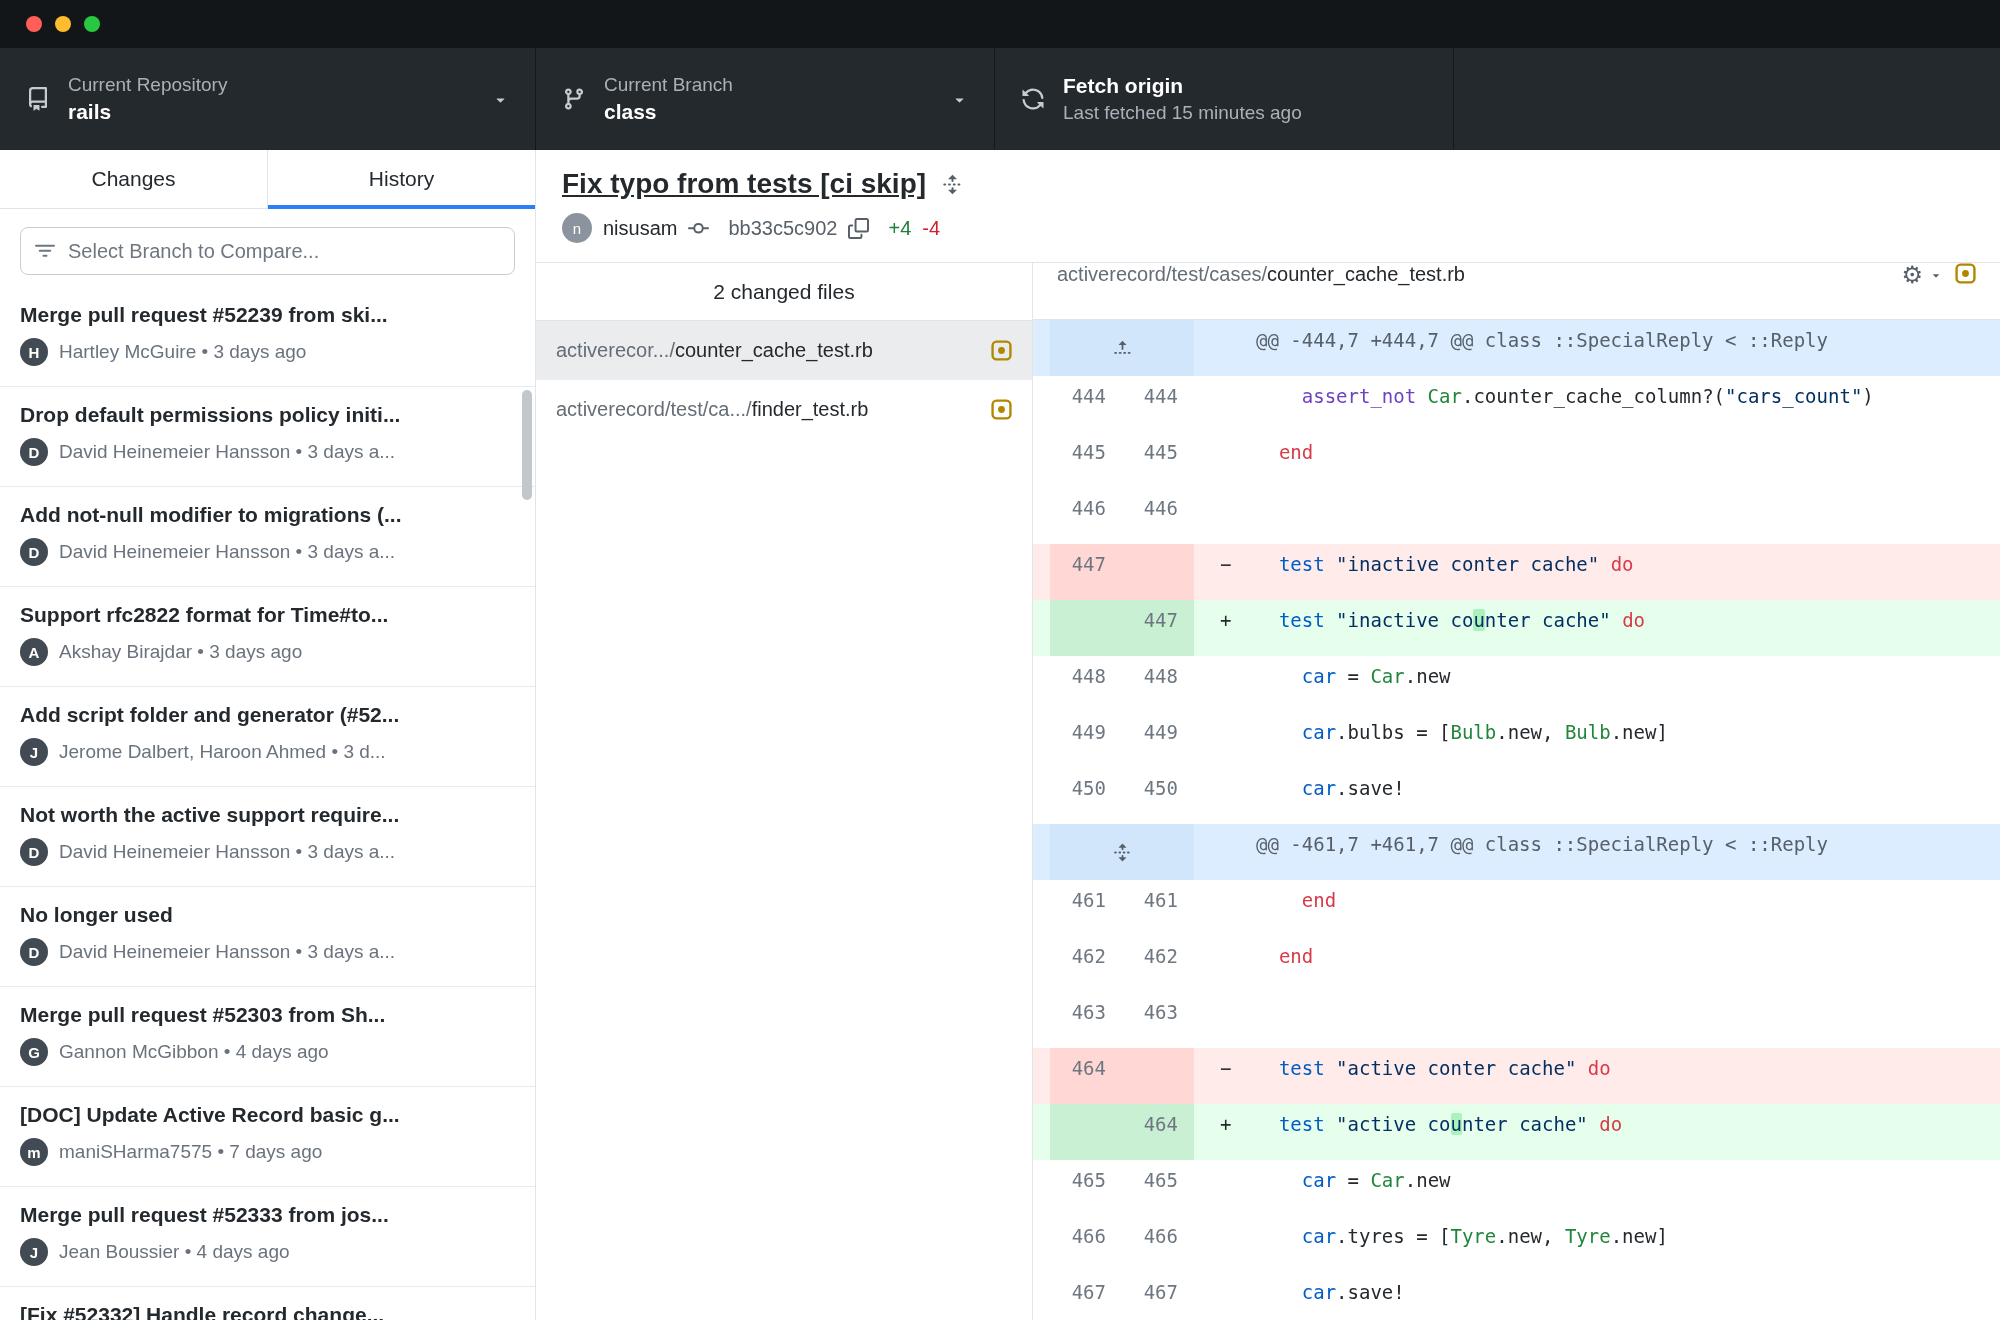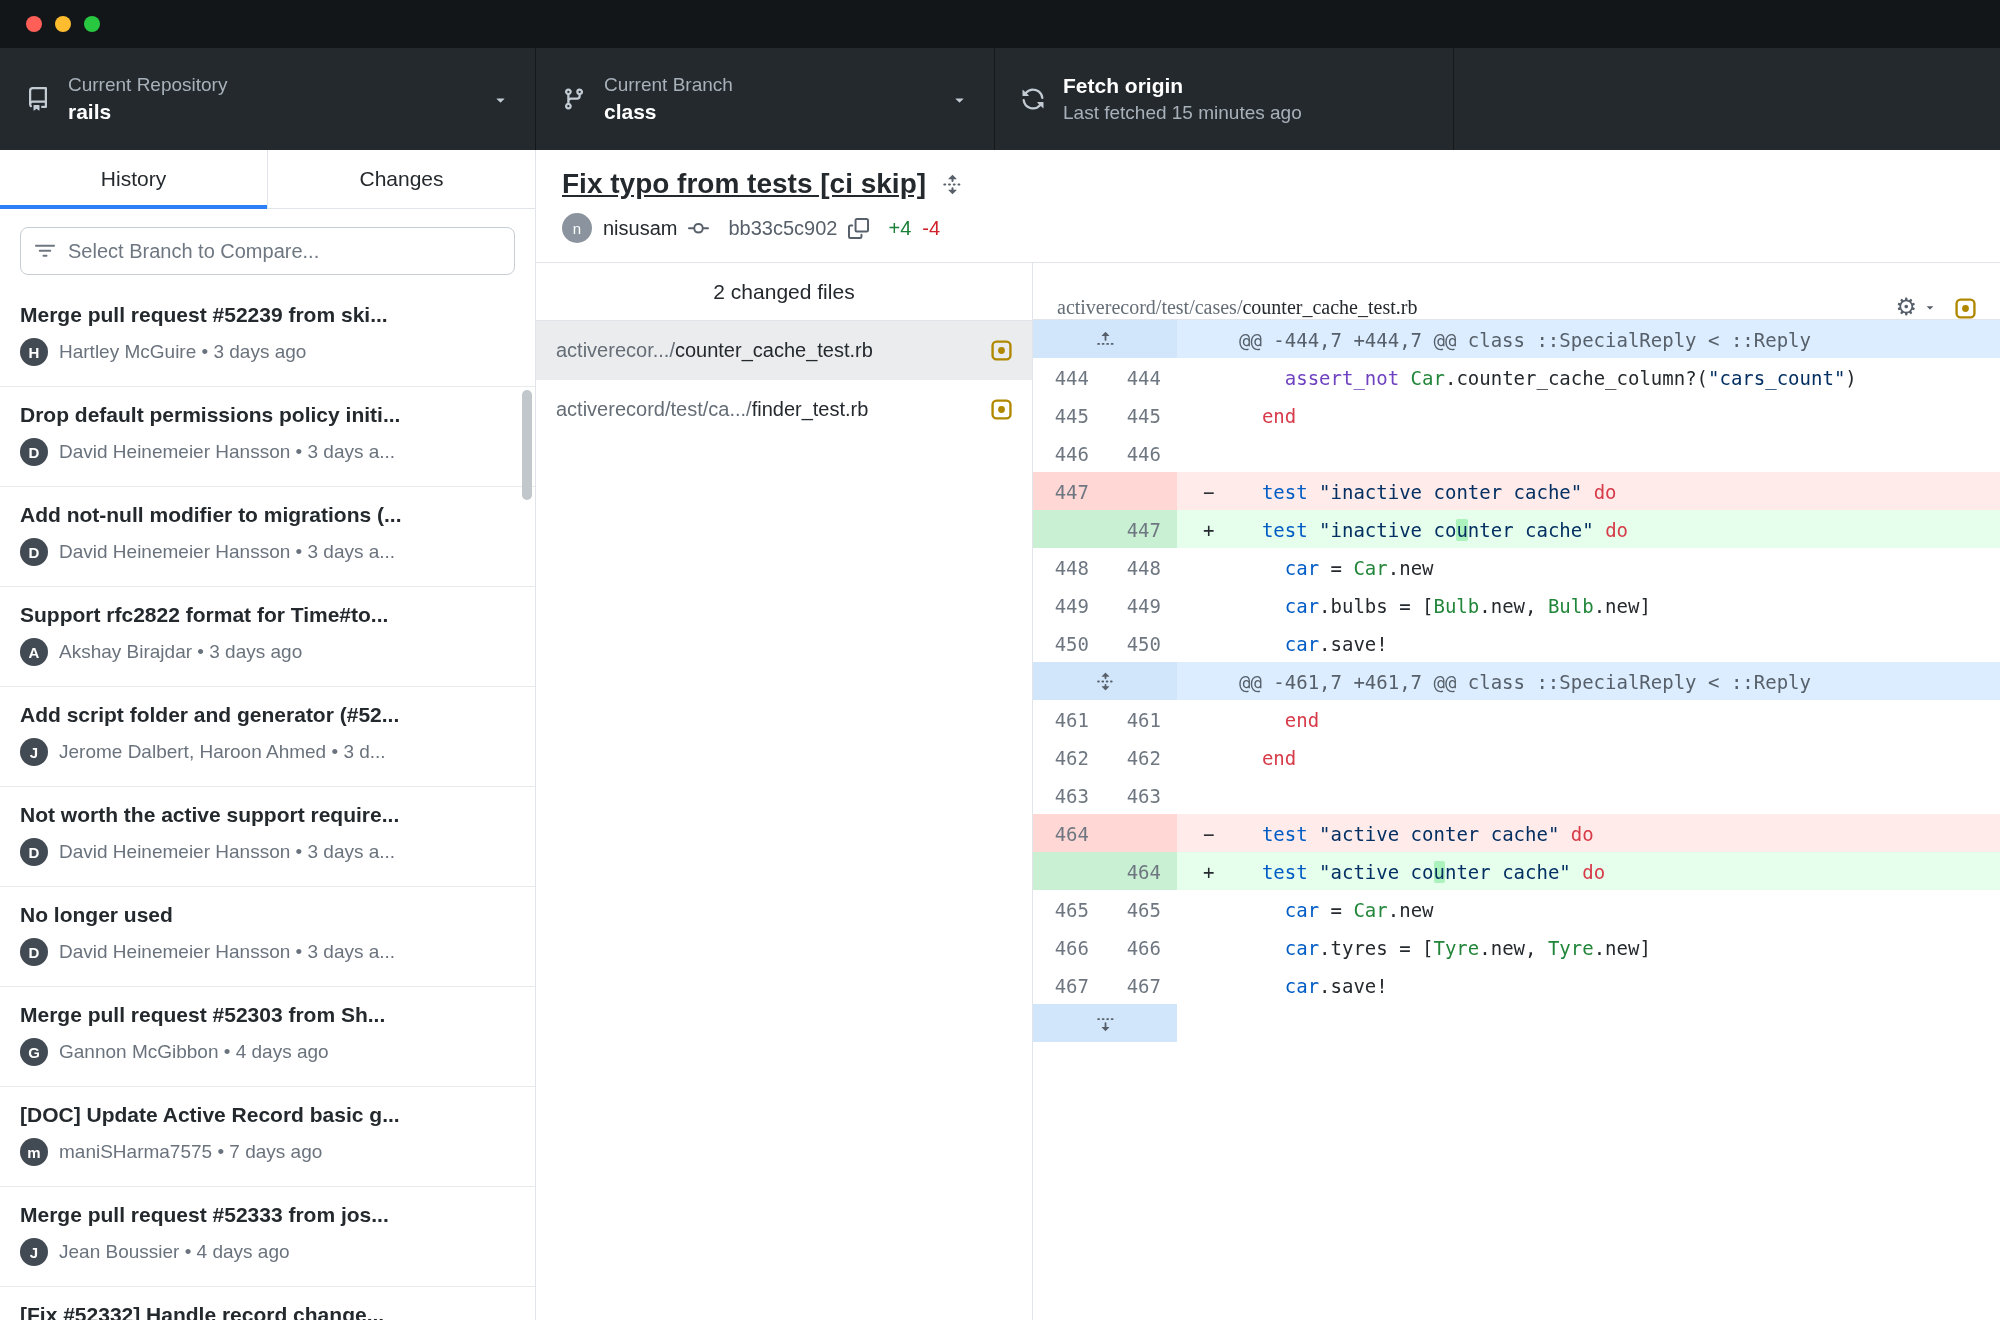--- a/index.html
+++ b/index.html
@@ -84,28 +84,28 @@
   .file-row{height:59px;display:flex;align-items:center;padding:0 20px;gap:12px;font-size:20px;box-sizing:border-box;}
   .file-row.selected{background:#eaecee;}
   .file-path{flex:1;white-space:nowrap;overflow:hidden;}
   .file-dir{color:#656d76;}
   .file-name{color:#24292e;}
   .status-modified{display:flex;}
   .status-modified svg{width:21px;height:21px;}
 
   .diff{flex:1;display:flex;flex-direction:column;min-width:0;}
   .diff-header{height:57px;flex:0 0 auto;border-bottom:1px solid #e1e4e8;display:flex;
-               align-items:flex-end;padding:0 24px;font-size:20px;gap:18px;box-sizing:border-box;font-family:Liberation Serif, serif;}
+               align-items:flex-start;padding:0 24px;font-size:20px;gap:12px;box-sizing:border-box;}
   .diff-path{flex:1;white-space:nowrap;overflow:hidden;}
   .gear-btn{display:flex;align-items:center;gap:6px;color:#57606a;}
   .gear-btn .caret svg{width:14px;height:14px;}
 
   .diff-body{flex:1;overflow:hidden;background:#fff;
              font-family:"DejaVu Sans Mono","Liberation Mono",monospace;font-size:19px;}
-  .drow{display:flex;height:38px;line-height:40px;}
+  .drow{display:flex;height:56px;line-height:40px;padding-left:17px;}
   .dnum{width:72px;flex:0 0 auto;text-align:right;padding-right:16px;color:#6e7781;box-sizing:border-box;}
   .dmark{width:62px;flex:0 0 auto;padding-left:26px;color:#24292e;box-sizing:border-box;}
   .dcode{white-space:pre;color:#24292e;}
   .drow.deleted{background:#ffebe9;}
   .drow.deleted .dnum{background:#ffd7d5;}
   .drow.added{background:#e6ffec;}
   .drow.added .dnum{background:#c9f0d2;}
   .drow.hunk{background:#dbedff;color:#57606a;}
   .dgutter{width:144px;flex:0 0 auto;background:#d2e6fb;display:flex;align-items:center;
            justify-content:center;color:#57606a;}
@@ -178,25 +178,25 @@
         <span class="tb-sub" style="display:block">Last fetched 15 minutes ago</span>
       </span>
     </div>
     <div class="tb-fill"></div>
   </div>
 
   <div class="body-row">
 
     <div class="sidebar">
       <div class="tabs">
+        <div class="tab">
+          <span>Changes</span>
+        </div>
         <div class="tab active">
           <span>History</span>
-        </div>
-        <div class="tab">
-          <span>Changes</span>
         </div>
       </div>
       <div class="filter-wrap">
         <div class="filter-input">
           <span class="f-icon">
               <svg viewBox="0 0 16 16" fill="currentColor">
                 <path d="M.75 3h14.5a.75.75 0 0 1 0 1.5H.75a.75.75 0 0 1 0-1.5ZM3.75 7h8.5a.75.75 0 0 1 0 1.5h-8.5a.75.75 0 0 1 0-1.5Zm3 4h2.5a.75.75 0 0 1 0 1.5h-2.5a.75.75 0 0 1 0-1.5Z"></path>
               </svg>
             </span>
           <input type="text" placeholder="Select Branch to Compare..." style="">

